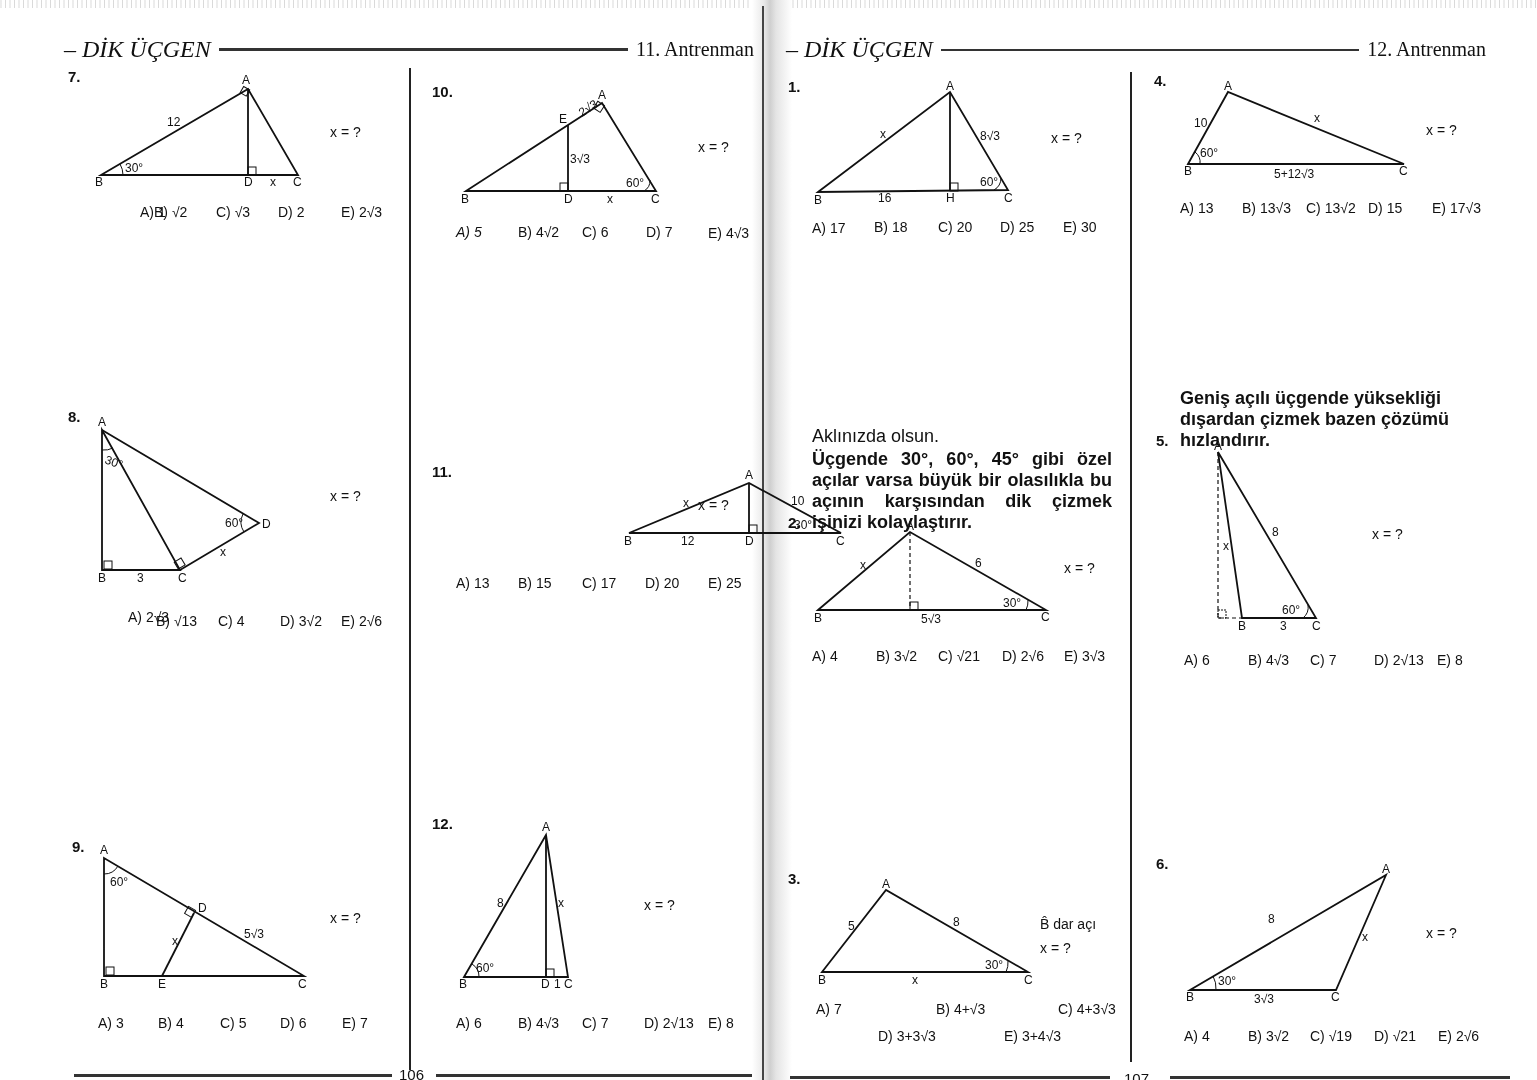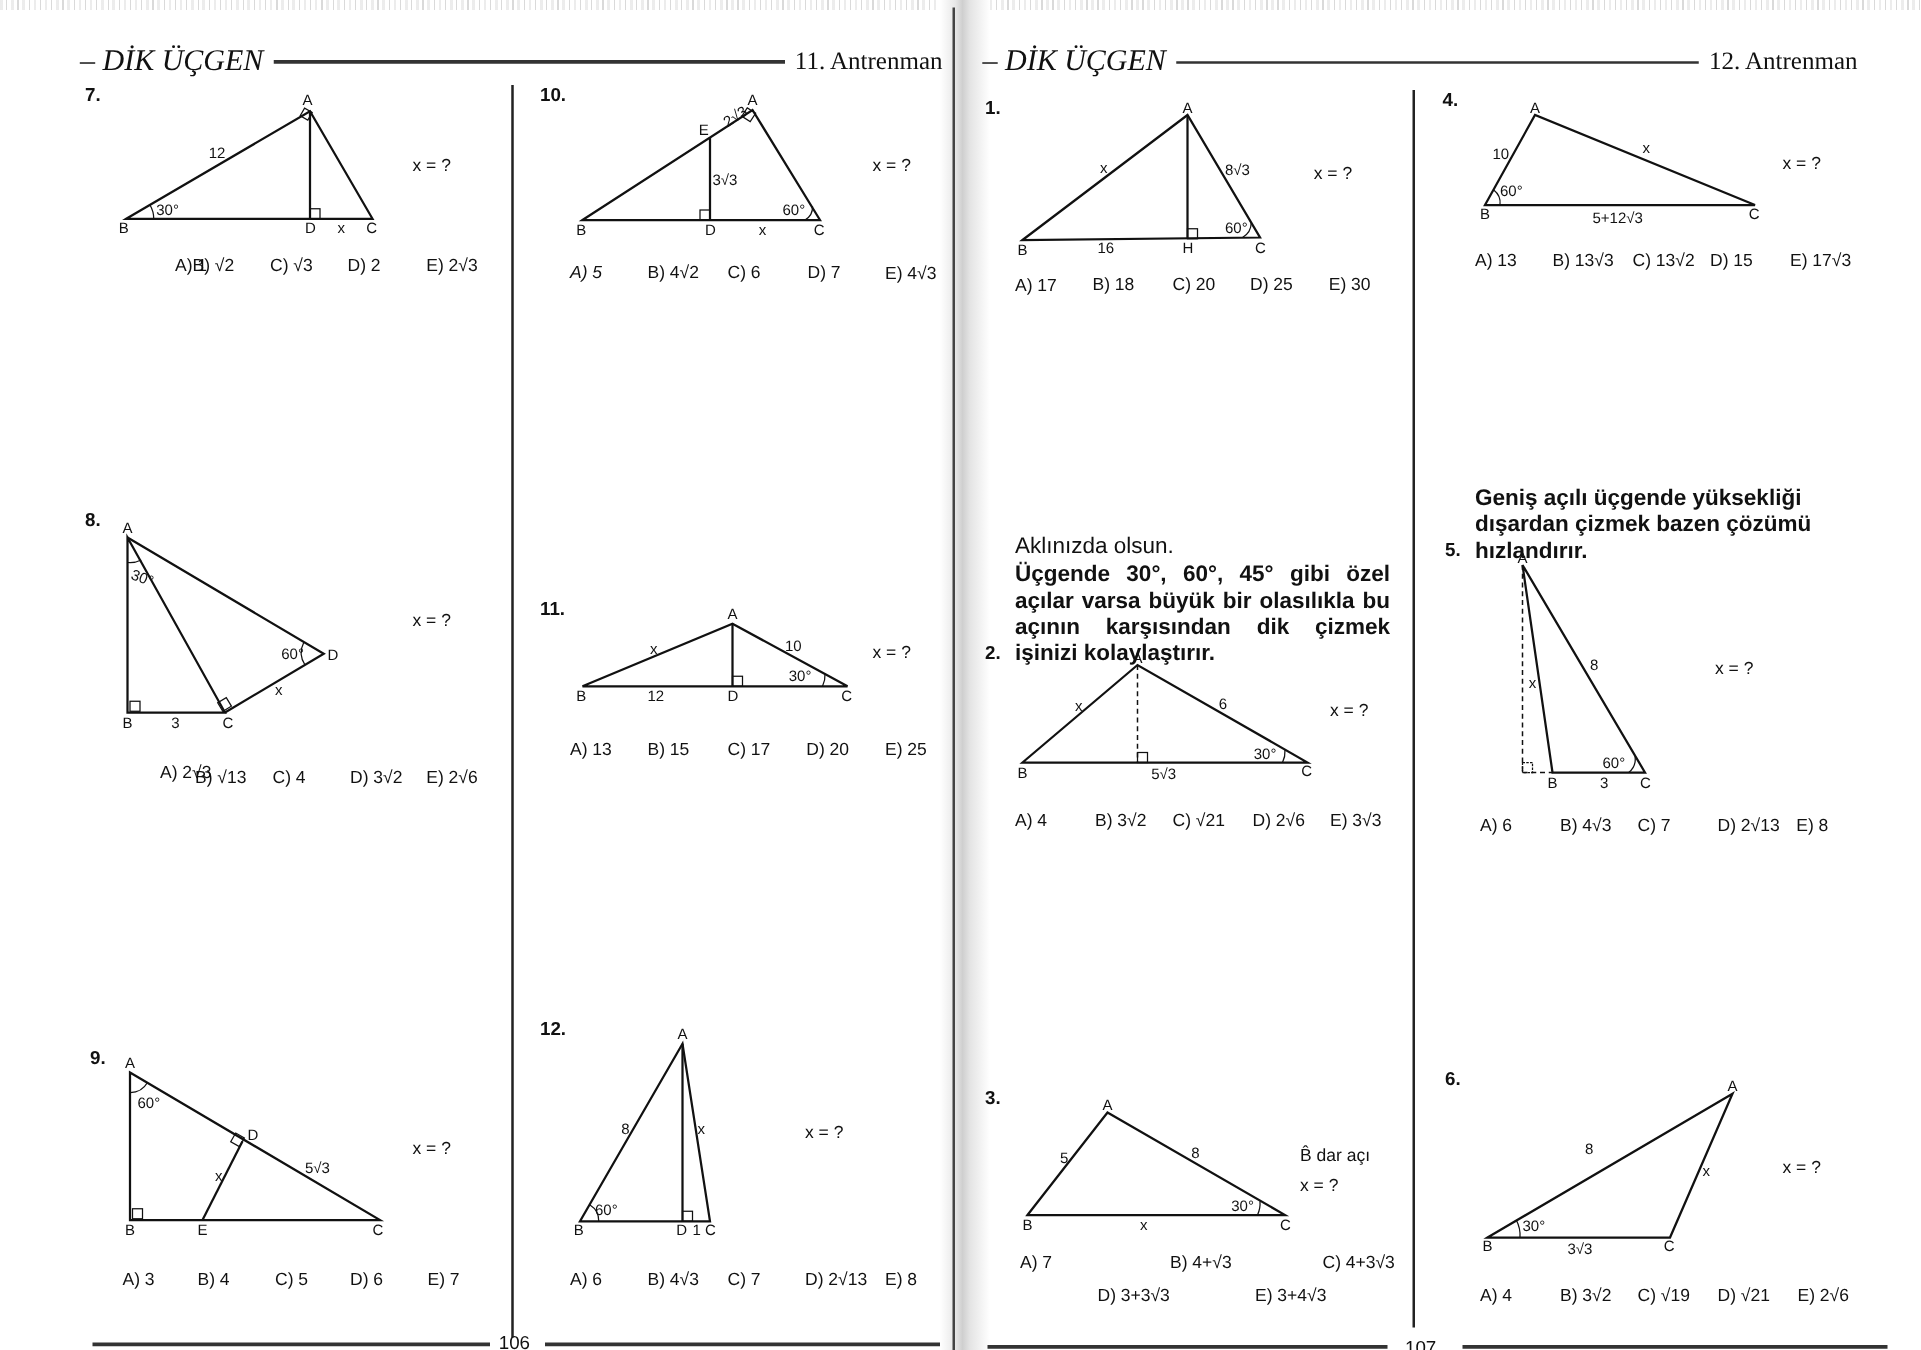--- a/index.html
+++ b/index.html
@@ -116,21 +116,21 @@
         <text class="lbl" x="100" y="107">x</text>
       </svg>
       <span class="ask" style="left:258px;top:72px;">x = ?</span>
       <span class="choice" style="left:26px;top:177px;">A) 3</span>
       <span class="choice" style="left:86px;top:177px;">B) 4</span>
       <span class="choice" style="left:148px;top:177px;">C) 5</span>
       <span class="choice" style="left:208px;top:177px;">D) 6</span>
       <span class="choice" style="left:270px;top:177px;">E) 7</span>
     </div>
 
-    <div class="q" style="left:432px;top:68px;width:325px;height:160px;">
+    <div class="q" style="left:432px;top:83px;width:325px;height:160px;">
       <span class="num">10.</span>
       <svg width="325" height="130">
         <polygon points="34,108 170,20 224,108" fill="none" stroke="#111" stroke-width="1.8"></polygon>
         <line x1="136" y1="42" x2="136" y2="108" stroke="#111" stroke-width="1.8"></line>
         <rect x="128" y="100" width="8" height="8" fill="none" stroke="#111"></rect>
         <rect x="165" y="21" width="8" height="8" fill="none" stroke="#111" transform="rotate(33 170 21)"></rect>
         <path d="M212,108 A12,12 0 0 0 218,97" fill="none" stroke="#111"></path>
         <text class="lbl" x="166" y="16">A</text>
         <text class="lbl" x="29" y="120">B</text>
         <text class="lbl" x="219" y="120">C</text>
@@ -142,21 +142,21 @@
         <text class="lbl" x="175" y="120">x</text>
       </svg>
       <span class="ask" style="left:266px;top:56px;">x = ?</span>
       <span class="choice" style="left:24px;top:141px;font-style:italic;">A) 5</span>
       <span class="choice" style="left:86px;top:141px;">B) 4√2</span>
       <span class="choice" style="left:150px;top:141px;">C) 6</span>
       <span class="choice" style="left:214px;top:141px;">D) 7</span>
       <span class="choice" style="left:276px;top:142px;">E) 4√3</span>
     </div>
 
-    <div class="q" style="left:432px;top:479px;width:325px;height:135px;">
+    <div class="q" style="left:432px;top:463px;width:325px;height:135px;text-align:center;">
       <span class="num">11.</span>
       <svg width="325" height="90">
         <polygon points="34,70 154,20 246,70" fill="none" stroke="#111" stroke-width="1.8"></polygon>
         <line x1="154" y1="20" x2="154" y2="70" stroke="#111" stroke-width="1.8"></line>
         <rect x="154" y="62" width="8" height="8" fill="none" stroke="#111"></rect>
         <path d="M226,70 A20,20 0 0 0 228,60" fill="none" stroke="#111"></path>
         <text class="lbl" x="150" y="16">A</text>
         <text class="lbl" x="29" y="82">B</text>
         <text class="lbl" x="241" y="82">C</text>
         <text class="lbl" x="150" y="82">D</text>

